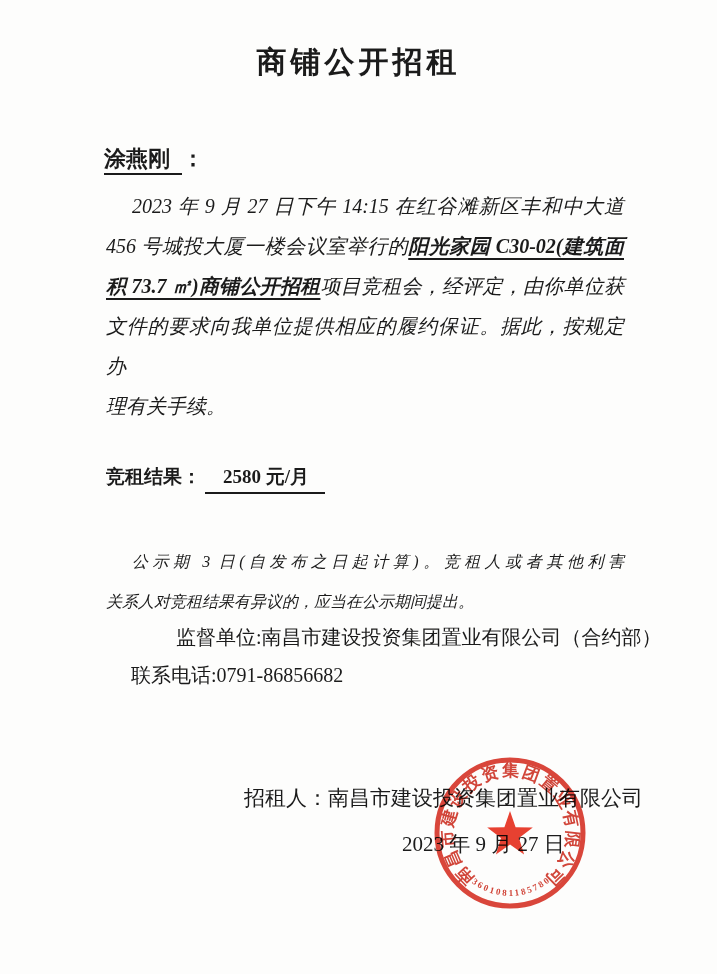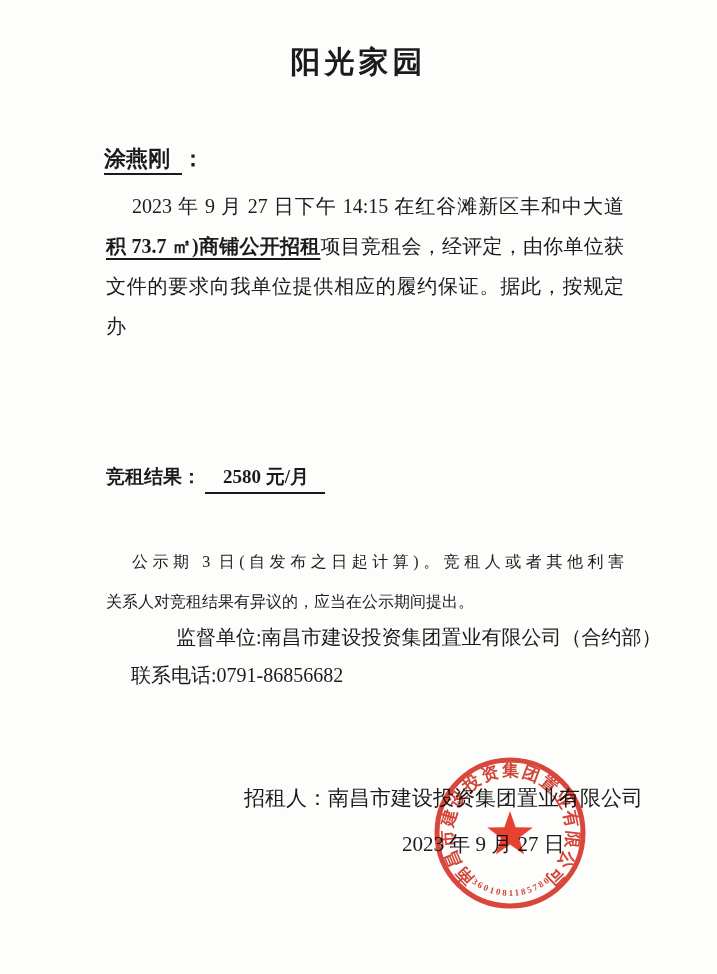--- a/index.html
+++ b/index.html
@@ -28,21 +28,21 @@
     font-family:Liberation Serif, serif;
   }
   .body-block{
     top:186px;left:106px;width:518px;
     font-size:20px;line-height:40px;
   }
   .notice-block{
     top:542px;left:106px;width:518px;
     font-size:16px;line-height:40px;
   }
-  .tline{white-space:nowrap;}
+  .tline{white-space:nowrap;font-style:italic;}
   .tline.full{text-align:justify;text-align-last:justify;white-space:normal;}
   .tline.indent{text-indent:26px;}
   .seg-b{font-weight:bold;}
   .seg-u{
     text-decoration:underline;
     text-underline-offset:5px;
     text-decoration-thickness:1.5px;
   }
   .result-line{
     top:464px;left:106px;
@@ -82,30 +82,32 @@
     font-weight:bold;
   }
   .seal .company-arc-text{font-size:17px;letter-spacing:2px;}
   .seal .serial-arc-text{font-size:9px;letter-spacing:2.2px;}
 </style>
 </head>
 <body>
 
 <div class="page">
 
-  <div class="abs doc-title">阳光家园</div>
+  <div class="abs doc-title">商铺公开招租</div>
 
   <div class="abs addressee">
     <span class="addressee-name">涂燕刚</span><span>：</span>
   </div>
 
   <div class="abs body-block">
       <div class="tline full indent"><span>2023 年 9 月 27 日下午 14:15 在红谷滩新区丰和中大道</span></div>
+      <div class="tline full"><span>456 号城投大厦一楼会议室举行的</span><span class="seg-b seg-u">阳光家园 C30-02(建筑面</span></div>
       <div class="tline full"><span class="seg-b seg-u">积 73.7 ㎡)商铺公开招租</span><span>项目竞租会，经评定，由你单位获</span></div>
       <div class="tline full"><span>文件的要求向我单位提供相应的履约保证。据此，按规定办</span></div>
+      <div class="tline"><span>理有关手续。</span></div>
     </div>
 
   <div class="abs result-line">
     <span>竞租结果：</span><span class="result-value">2580 元/月</span>
   </div>
 
   <div class="abs notice-block">
       <div class="tline full indent"><span>公示期 3 日(自发布之日起计算)。竞租人或者其他利害</span></div>
       <div class="tline"><span>关系人对竞租结果有异议的，应当在公示期间提出。</span></div>
     </div>

